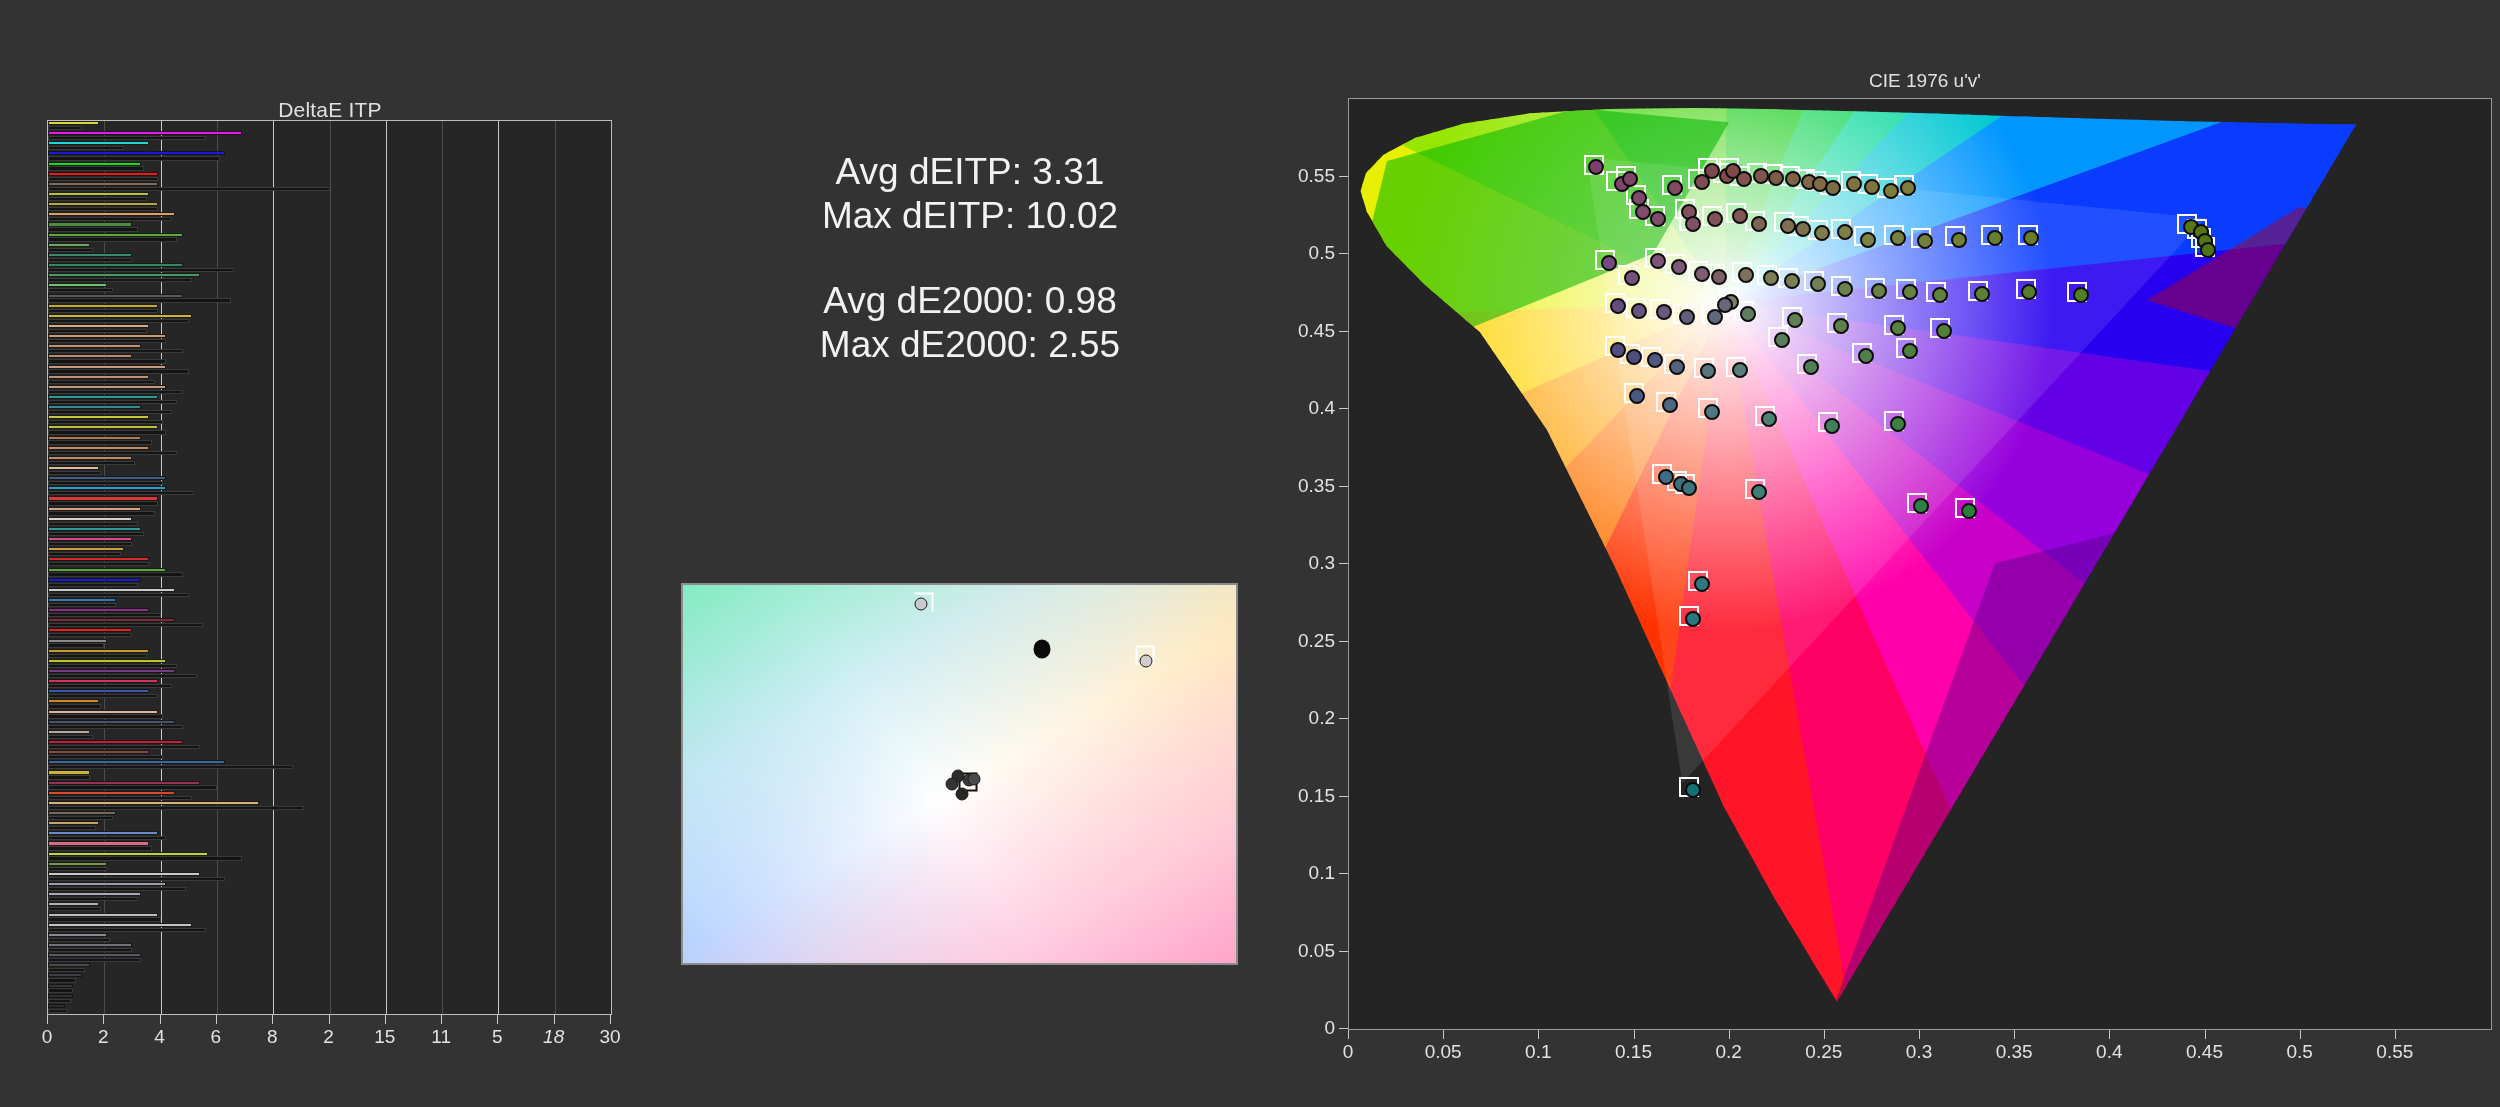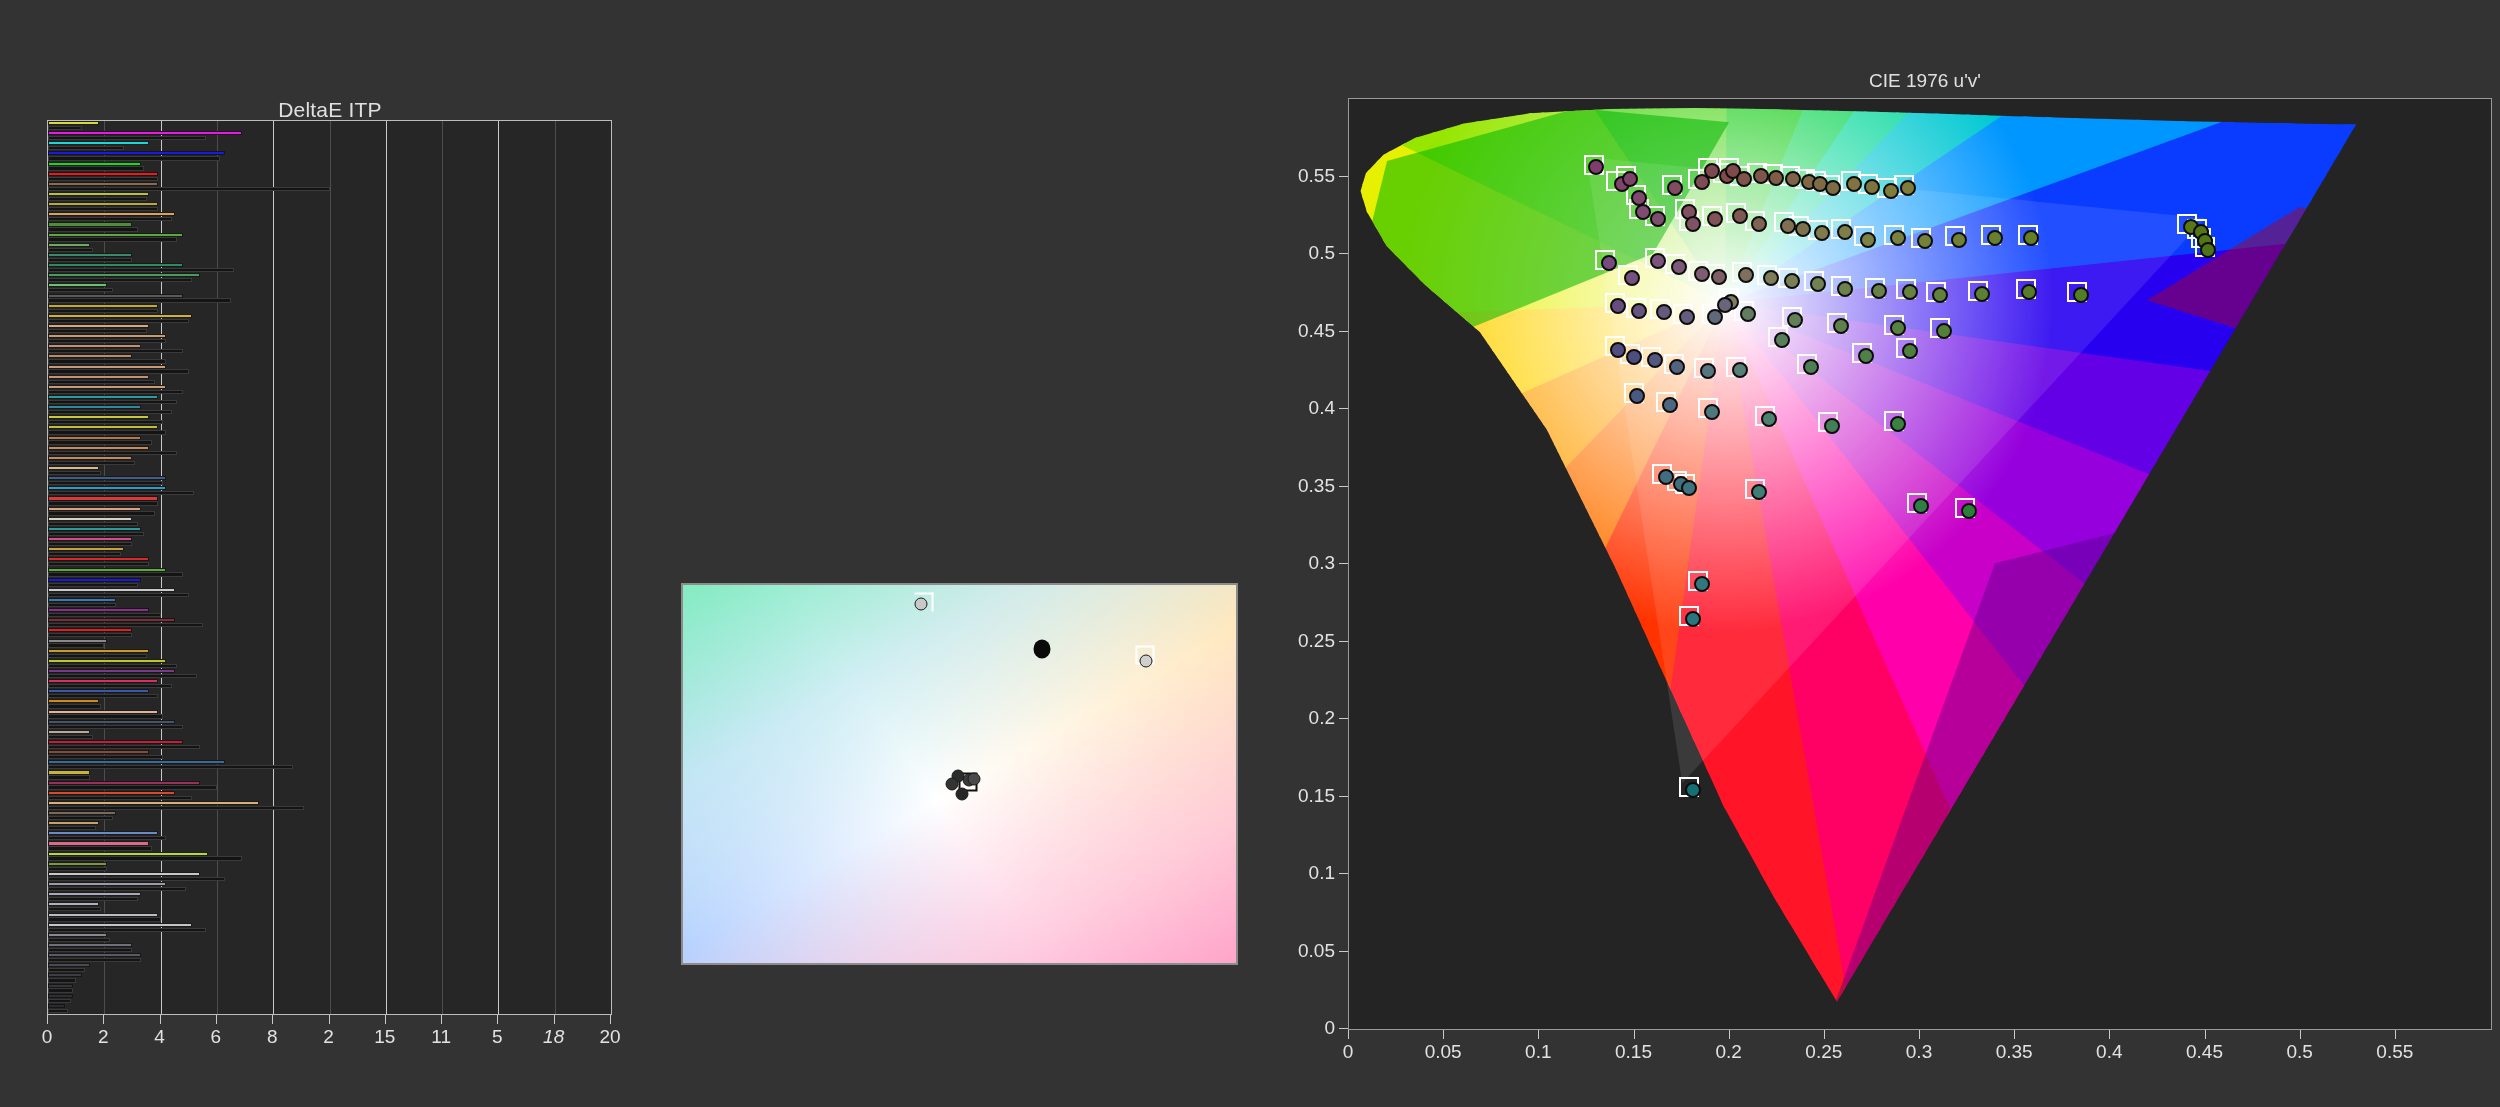--- a/index.html
+++ b/index.html
@@ -560,24 +560,31 @@
         <div class="xlab" style="left: 281.5px;">2</div>
         <div class="xtick" style="left: 337.8px;"></div>
         <div class="xlab" style="left: 337.8px;">15</div>
         <div class="xtick" style="left: 394.1px;"></div>
         <div class="xlab" style="left: 394.1px;">11</div>
         <div class="xtick" style="left: 450.4px;"></div>
         <div class="xlab" style="left: 450.4px;">5</div>
         <div class="xtick" style="left: 506.7px;"></div>
         <div class="xlab" style="left: 506.7px; font-style: italic;">18</div>
         <div class="xtick" style="left: 563px;"></div>
-        <div class="xlab" style="left: 563px;">20</div>
+        <div class="xlab" style="left: 563px;">30</div>
       </div>
   </div>
 
+  <div id="stats-panel">
+    <div class="stat-line">Avg dEITP: 3.31</div>
+    <div class="stat-line">Max dEITP: 10.02</div>
+    <div class="stat-gap"></div>
+    <div class="stat-line">Avg dE2000: 0.98</div>
+    <div class="stat-line">Max dE2000: 2.55</div>
+  </div>
 
   <div id="wp-panel">
     <div id="wp-grad"></div>
   <div class="wp-sq" style="left: 240.555px; top: 16.632px; border-left: none; border-bottom: none;"></div>
       <div class="wp-sq" style="left: 461.755px; top: 69.93px;"></div>
       <div class="wp-sq dark" style="left: 284.795px; top: 197.316px;"></div>
       <div class="wp-pt" style="left: 237.79px; top: 18.9px; background: rgb(201, 201, 201);"></div>
       <div class="wp-pt" style="left: 463.414px; top: 75.6px; background: rgb(207, 207, 207);"></div>
       <div class="wp-pt" style="left: 359.45px; top: 64.26px; background: rgb(10, 10, 10); width: 17px; height: 19px; border: none;"></div>
       <div class="wp-pt" style="left: 274.841px; top: 190.89px; background: rgb(44, 44, 44);"></div>

